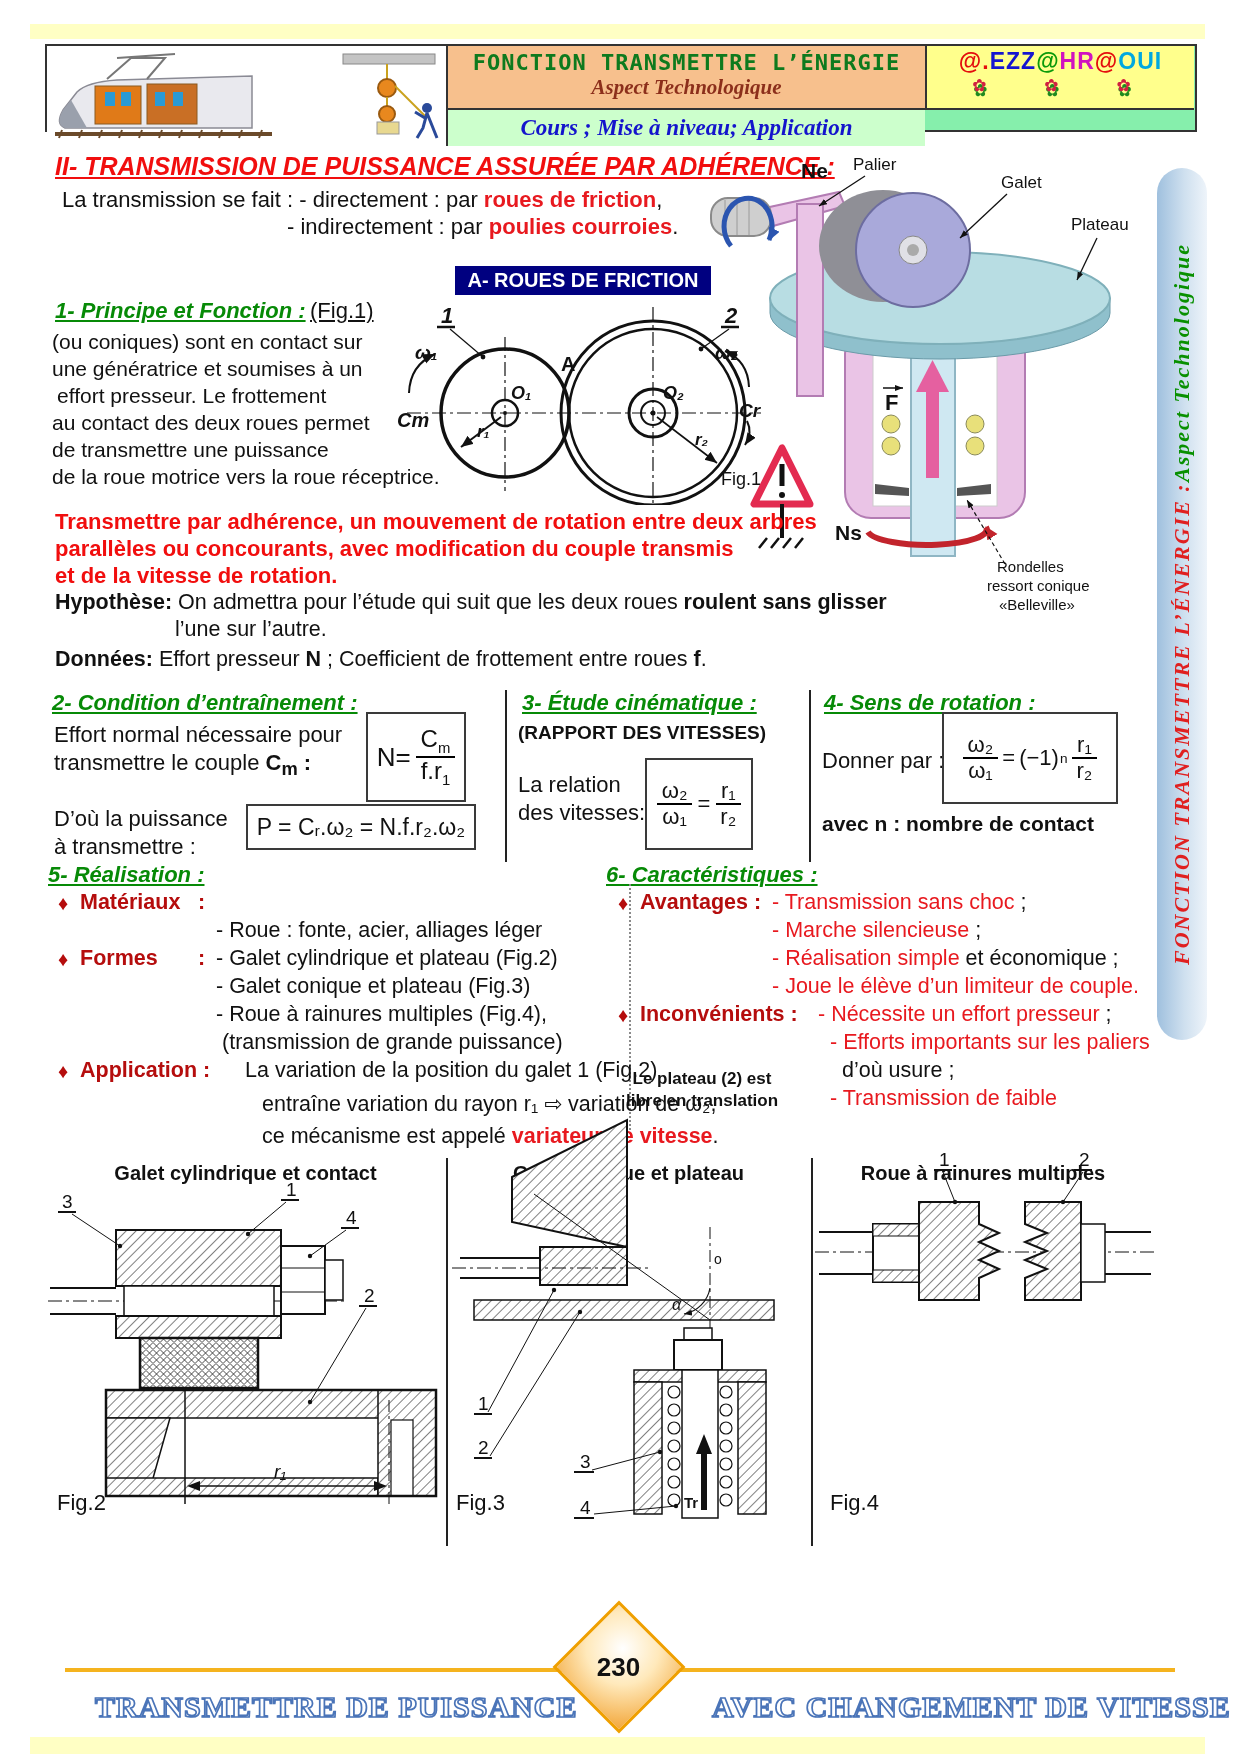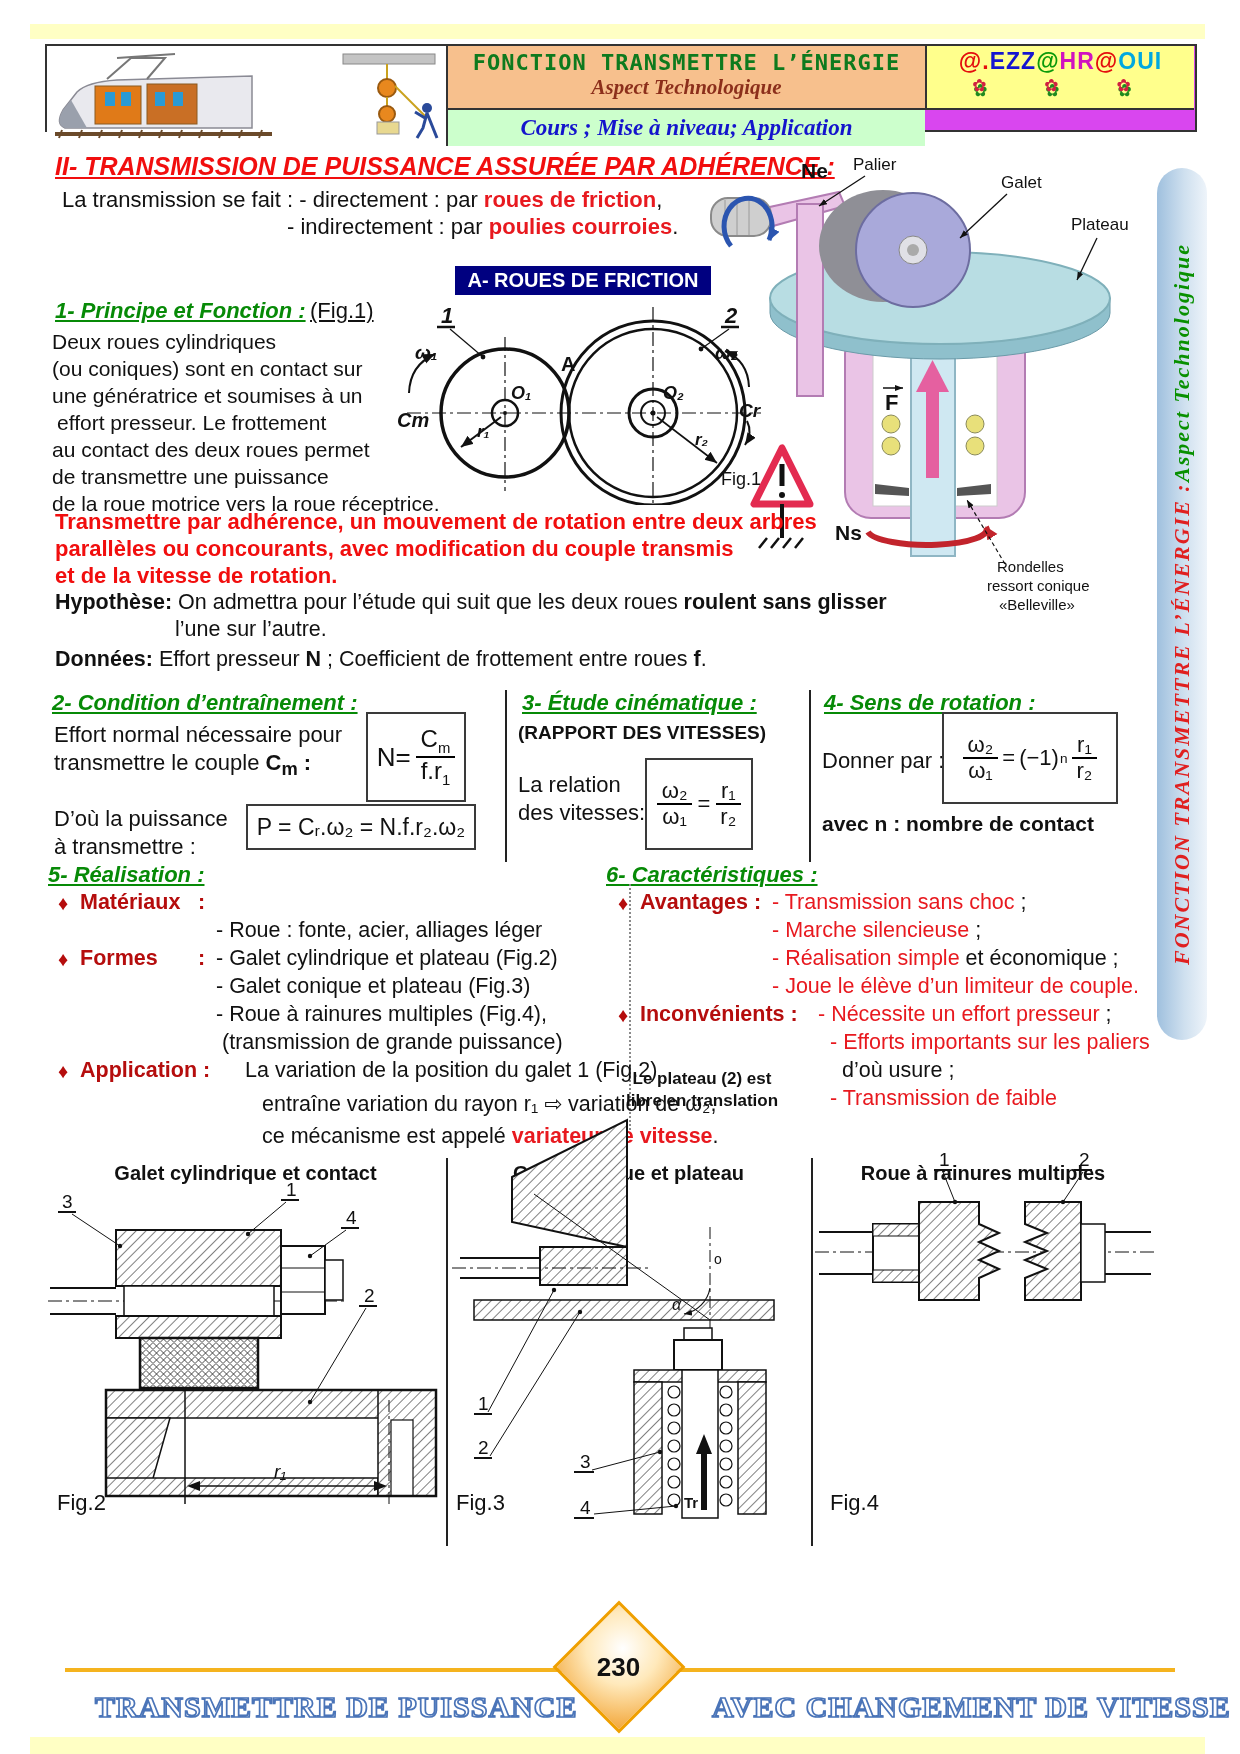--- a/index.html
+++ b/index.html
@@ -10,21 +10,21 @@
     overflow: hidden; margin: 0 auto;
   }
   .abs { position: absolute; white-space: nowrap; }
   .strip { position:absolute; background:#ffffc4; }
 
   
   .header {
     position:absolute; left:45px; top:44px; width:1152px; height:88px;
     border:2.5px solid #333; display:grid;
     grid-template-columns: 399px 479px 269px; grid-template-rows: 64px 36px;
-    background:#d946ef;
+    background:#86efac;
   }
   .hc { position:relative; overflow:hidden; }
   .hc-left { grid-row:1/3; grid-column:1; background:#fff; }
   .hc-mid-top { grid-row:1; grid-column:2; background:#f7c08d; border-left:2px solid #333; border-bottom:2px solid #333; text-align:center; padding-top:4px;}
   .hc-right-top { grid-row:1; grid-column:3; background:#ffff8c; border-left:2px solid #333; border-bottom:2px solid #333; text-align:center; }
   .hc-mid-bot { grid-row:2; grid-column:2; background:#ccffcc; border-left:2px solid #333; text-align:center; }
   .hc-right-bot { grid-row:2; grid-column:3; background:#ccffff; border-left:2px solid #333; text-align:center; line-height:1.0; padding-top:1px;}
   .h-title { font-family:"DejaVu Sans Mono", monospace; font-weight:bold; font-size:22px; color:#0e7a1e; letter-spacing:1px; }
   .h-sub { font-family:"Liberation Serif", serif; font-style:italic; font-weight:bold; font-size:21px; color:#8c2f1b; }
   .h-course { font-family:"Liberation Serif", serif; font-style:italic; font-weight:bold; font-size:23px; color:#1414cc; line-height:36px; }
@@ -181,21 +181,20 @@
   </div>
 
   <div class="abs title2" style="left:55px;top:152px;">II- TRANSMISSION DE PUISSANCE ASSURÉE PAR ADHÉRENCE :</div>
   <div class="abs t22" style="left:62px;top:187px;"><span>La transmission se fait : - directement : par </span><span class="boldred">roues de friction</span><span>,</span></div>
   <div class="abs t22" style="left:287px;top:214px;"><span>- indirectement : par </span><span class="boldred">poulies courroies</span><span>.</span></div>
 
   <div class="abs banner" style="left:455px;top:266px;width:256px;">A- ROUES DE FRICTION</div>
 
   <div class="abs" style="left:55px;top:298px;"><span class="ghead">1- Principe et Fonction :</span> <span class="figref">(Fig.1)</span></div>
   <div class="abs" style="left:52px;top:328px;font-size:21px;line-height:27px;white-space:nowrap;">
-    <div>Deux roues cylindriques</div>
     <div>(ou coniques) sont en contact sur</div>
     <div>une génératrice et soumises à un</div>
     <div style="padding-left:5px">effort presseur. Le frottement</div>
     <div>au contact des deux roues permet</div>
     <div>de transmettre une puissance</div>
     <div>de la roue motrice vers la roue réceptrice.</div>
   </div>
 
   <svg class="abs" style="left:395px;top:295px;" viewBox="0 0 370 210" width="370" height="210">
     <g stroke="#111" stroke-width="1.2" stroke-dasharray="14 4 3 4">

